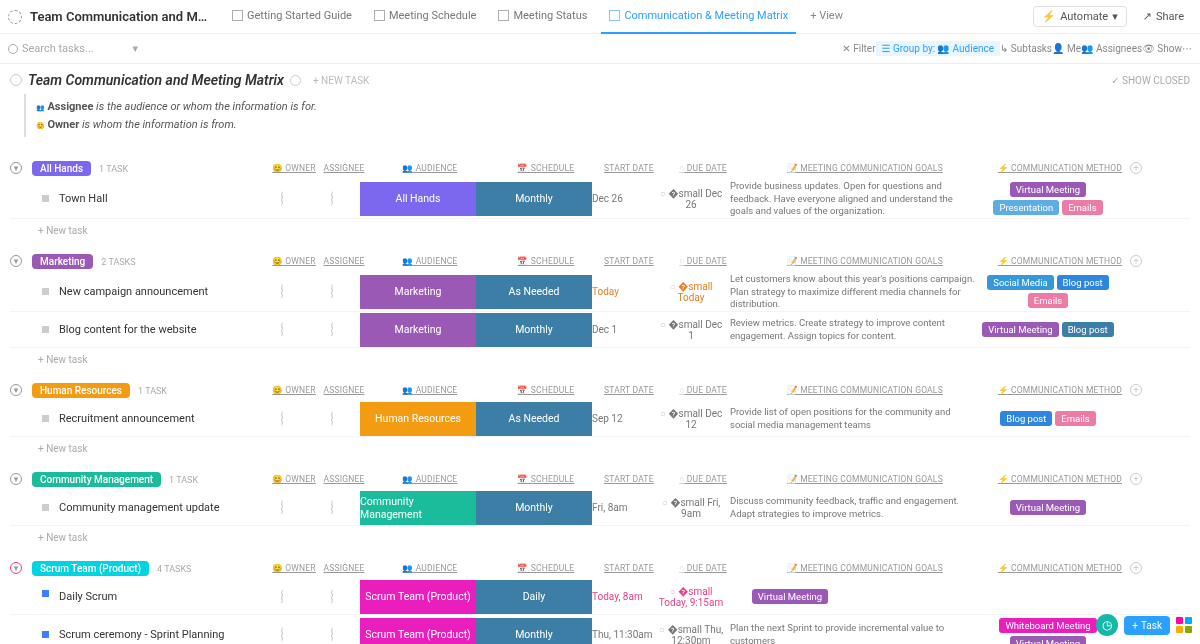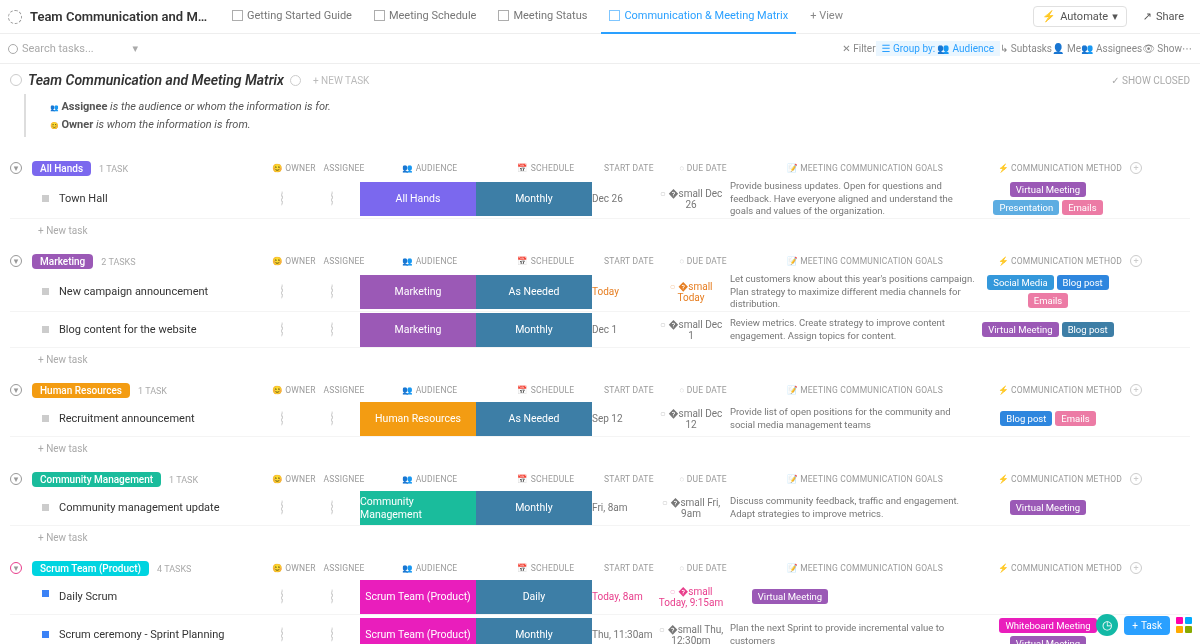--- a/index.html
+++ b/index.html
@@ -20,40 +20,40 @@
 .search .mag { width: 10px; height: 10px; border: 1px solid #aaa; border-radius: 50%; position: relative; }
 .filterbar-right { margin-left: auto; display: flex; gap: 0; align-items: center; color: #888; font-size: 10px; }
 .filterbar-right .pill { background: #eaf6ff; color: #2aa0ff; padding: 2px 6px; border-radius: 0; }
 .content { padding: 8px 10px; }
 .pagetitle-row { display: flex; align-items: center; gap: 6px; margin-bottom: 6px; }
 .circle { width: 12px; height: 12px; border: 1.5px solid #ccc; border-radius: 50%; }
 .pagetitle { font-weight: 600; font-size: 14px; color: #333; font-style: italic; }
 .info-circle { width: 11px; height: 11px; border: 1px solid #ccc; border-radius: 50%; }
 .newtask-ghost { color: #bbb; font-size: 10px; margin-left: 6px; }
 .showclosed { margin-left: auto; color: #aaa; font-size: 10px; }
-.legend { border-left: 2px solid #ddd; padding: 4px 24px; margin: 4px 0 20px 14px; color: #555; font-size: 11px; line-height: 1.6; }
+.legend { border-left: 2px solid #ddd; padding: 4px 10px; margin: 4px 0 20px 14px; color: #555; font-size: 11px; line-height: 1.6; }
 .legend .em { font-style: italic; }
 .legend .bold { font-weight: 700; }
 .group { margin-bottom: 14px; }
 .group-header { display: flex; align-items: center; height: 22px; font-size: 9px; color: #999; }
 .grp-toggle { width: 12px; height: 12px; border: 1.5px solid #999; border-radius: 50%; margin-right: 6px; display:flex; align-items:center; justify-content:center; }
 .grp-toggle.pink { border-color: #e83e8c; }
 .grp-label { padding: 2px 8px; border-radius: 4px; color: #fff; font-size: 10px; font-weight: 500; }
 .grp-count { color: #aaa; font-size: 9px; margin-left: 8px; }
 .col-name { flex: 0 0 250px; padding-left: 4px; }
 .col-owner { flex: 0 0 44px; text-align:center; }
 .col-assignee { flex: 0 0 56px; text-align:center; }
 .col-audience { flex: 0 0 116px; }
 .col-schedule { flex: 0 0 116px; }
 .col-startdate { flex: 0 0 66px; }
 .col-duedate { flex: 0 0 66px; text-align:center; }
 .col-goals { flex: 0 0 258px; padding: 0 6px; }
 .col-method { flex: 0 0 132px; text-align:center; }
 .col-add { flex: 0 0 20px; text-align:center; }
-.group-header .hlabel { color: #999; font-size: 8.5px; text-transform: uppercase; letter-spacing: .2px; }
+.group-header .hlabel { color: #999; font-size: 8.5px; text-transform: uppercase; letter-spacing: .2px; text-decoration: underline; }
 .row { display: flex; align-items: center; min-height: 36px; border-bottom: 1px solid #f4f4f4; }
 .row .dot { width: 7px; height: 7px; background: #ccc; margin: 0 10px 0 28px; }
 .row .dot.blue { background: #3b82f6; }
 .row .taskname { font-size: 11px; color: #333; }
 .avatar-ghost { width: 18px; height: 18px; border: 1px dashed #ccc; border-radius: 50%; margin: 0 auto; }
 .cell-audience, .cell-schedule { height: 34px; display:flex; align-items:center; justify-content:center; color:#fff; font-size: 10.5px; }
 .date { font-size: 10px; color: #777; }
 .date.today { color: #e67e22; }
 .date.pink { color: #e83e8c; }
 .goals { font-size: 9.5px; color: #777; line-height: 1.3; }

